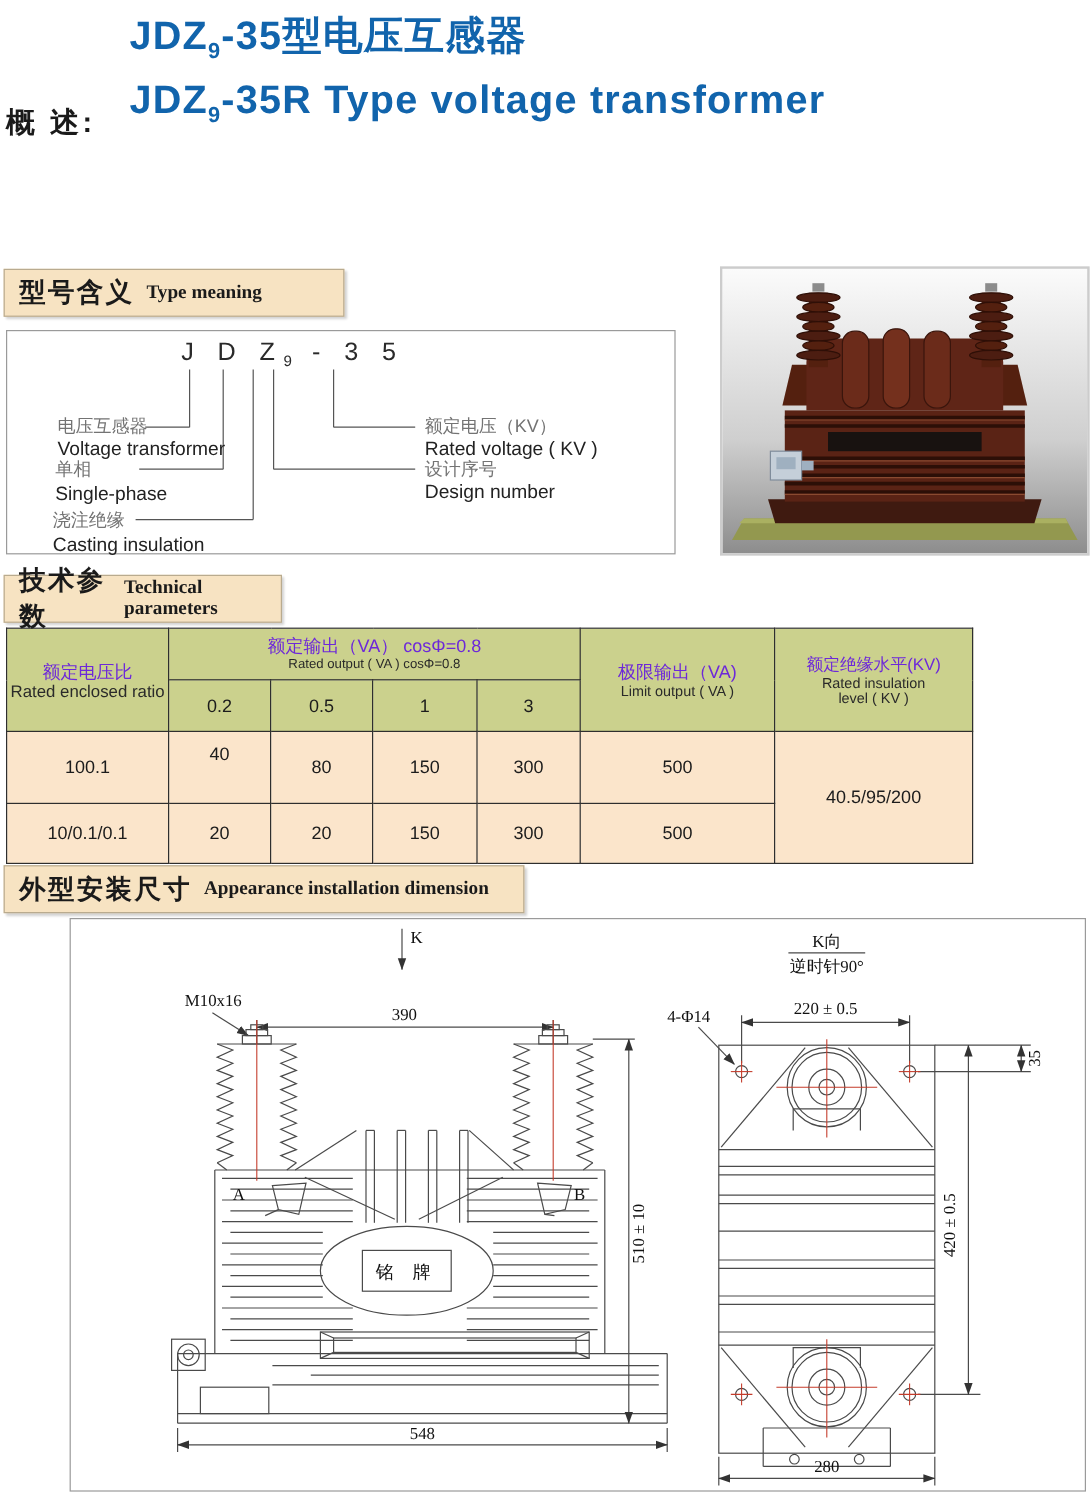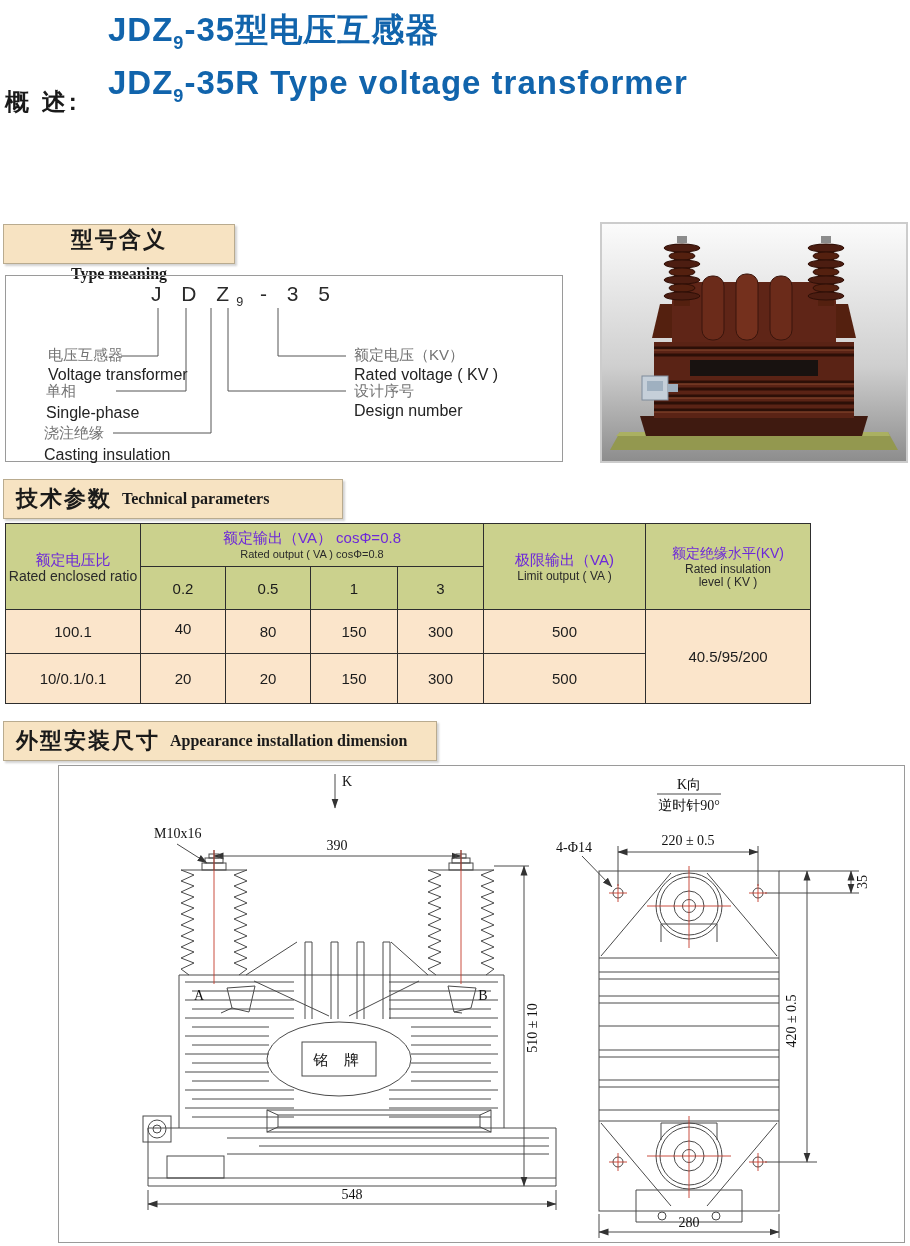--- a/index.html
+++ b/index.html
@@ -52,21 +52,21 @@
 
   <div class="title-block">
     <div class="title-line"><span>JDZ</span><sub>9</sub><span>-35型电压互感器</span></div>
     <div class="title-line"><span>JDZ</span><sub>9</sub><span>-35R Type voltage transformer</span></div>
   </div>
 
   <div class="ov-heading">概 述:</div>
   <div class="ov-body">
   </div>
 
-  <div class="sec-header" style="left:3px;top:224px;width:232px;flex-direction:column;">
+  <div class="sec-header" style="left:3px;top:224px;width:284px;">
     <span class="cn">型号含义</span>
     <span class="en">Type meaning</span>
   </div>
 
   <div class="diagram-box">
     <div class="code"><span>J D Z</span><sub>9</sub><span> </span><span>- 3 5</span></div>
     <svg width="556" height="185" viewBox="0 0 556 185" style="position:absolute;left:0;top:0;">
       <g stroke="#555" stroke-width="1" fill="none">
         <line x1="152" y1="32" x2="152" y2="80"></line>
         <line x1="180" y1="32" x2="180" y2="115"></line>
@@ -149,21 +149,21 @@
         <ellipse cx="224" cy="64" rx="13" ry="4" fill="#54200f" stroke="#2e0f07"></ellipse>
         <ellipse cx="224" cy="72" rx="18" ry="4" fill="#4c1d11" stroke="#2e0f07"></ellipse>
         <rect x="219" y="12" width="10" height="7" fill="#8c8c8c"></rect>
       </g>
       <rect x="40" y="152" width="26" height="24" fill="#c5cfd9" stroke="#7f8c9b"></rect>
       <rect x="45" y="157" width="16" height="10" fill="#9fb0c0"></rect>
       <rect x="66" y="160" width="10" height="8" fill="#9fb0c0"></rect>
     </svg>
   </div>
 
-  <div class="sec-header" style="left:3px;top:479px;width:340px;">
+  <div class="sec-header" style="left:3px;top:479px;width:232px;">
     <span class="cn">技术参数</span>
     <span class="en">Technical parameters</span>
   </div>
 
   <table class="param-table">
     <colgroup>
       <col style="width:135px">
         <col style="width:85px">
         <col style="width:85px">
       <col style="width:87px">
@@ -189,21 +189,21 @@
         <div class="th-cn" style="font-size:14px;">额定绝缘水平(KV)</div>
         <div class="th-en" style="font-size:12px;width:110px;margin:0 auto;">Rated insulation level ( KV )</div>
       </td>
     </tr>
     <tr style="height:43px">
       <td class="olive td-val">0.2</td>
       <td class="olive td-val">0.5</td>
       <td class="olive td-val">1</td>
       <td class="olive td-val">3</td>
     </tr>
-    <tr style="height:44px">
+    <tr style="height:60px">
       <td class="peach td-val">100.1</td>
       <td class="peach td-val" style="vertical-align:top;padding-top:10px;">40</td>
       <td class="peach td-val">80</td>
       <td class="peach td-val">150</td>
       <td class="peach td-val">300</td>
       <td class="peach td-val">500</td>
       <td rowspan="2" class="peach td-val">40.5/95/200</td>
     </tr>
     <tr style="height:50px">
       <td class="peach td-val">10/0.1/0.1</td>

